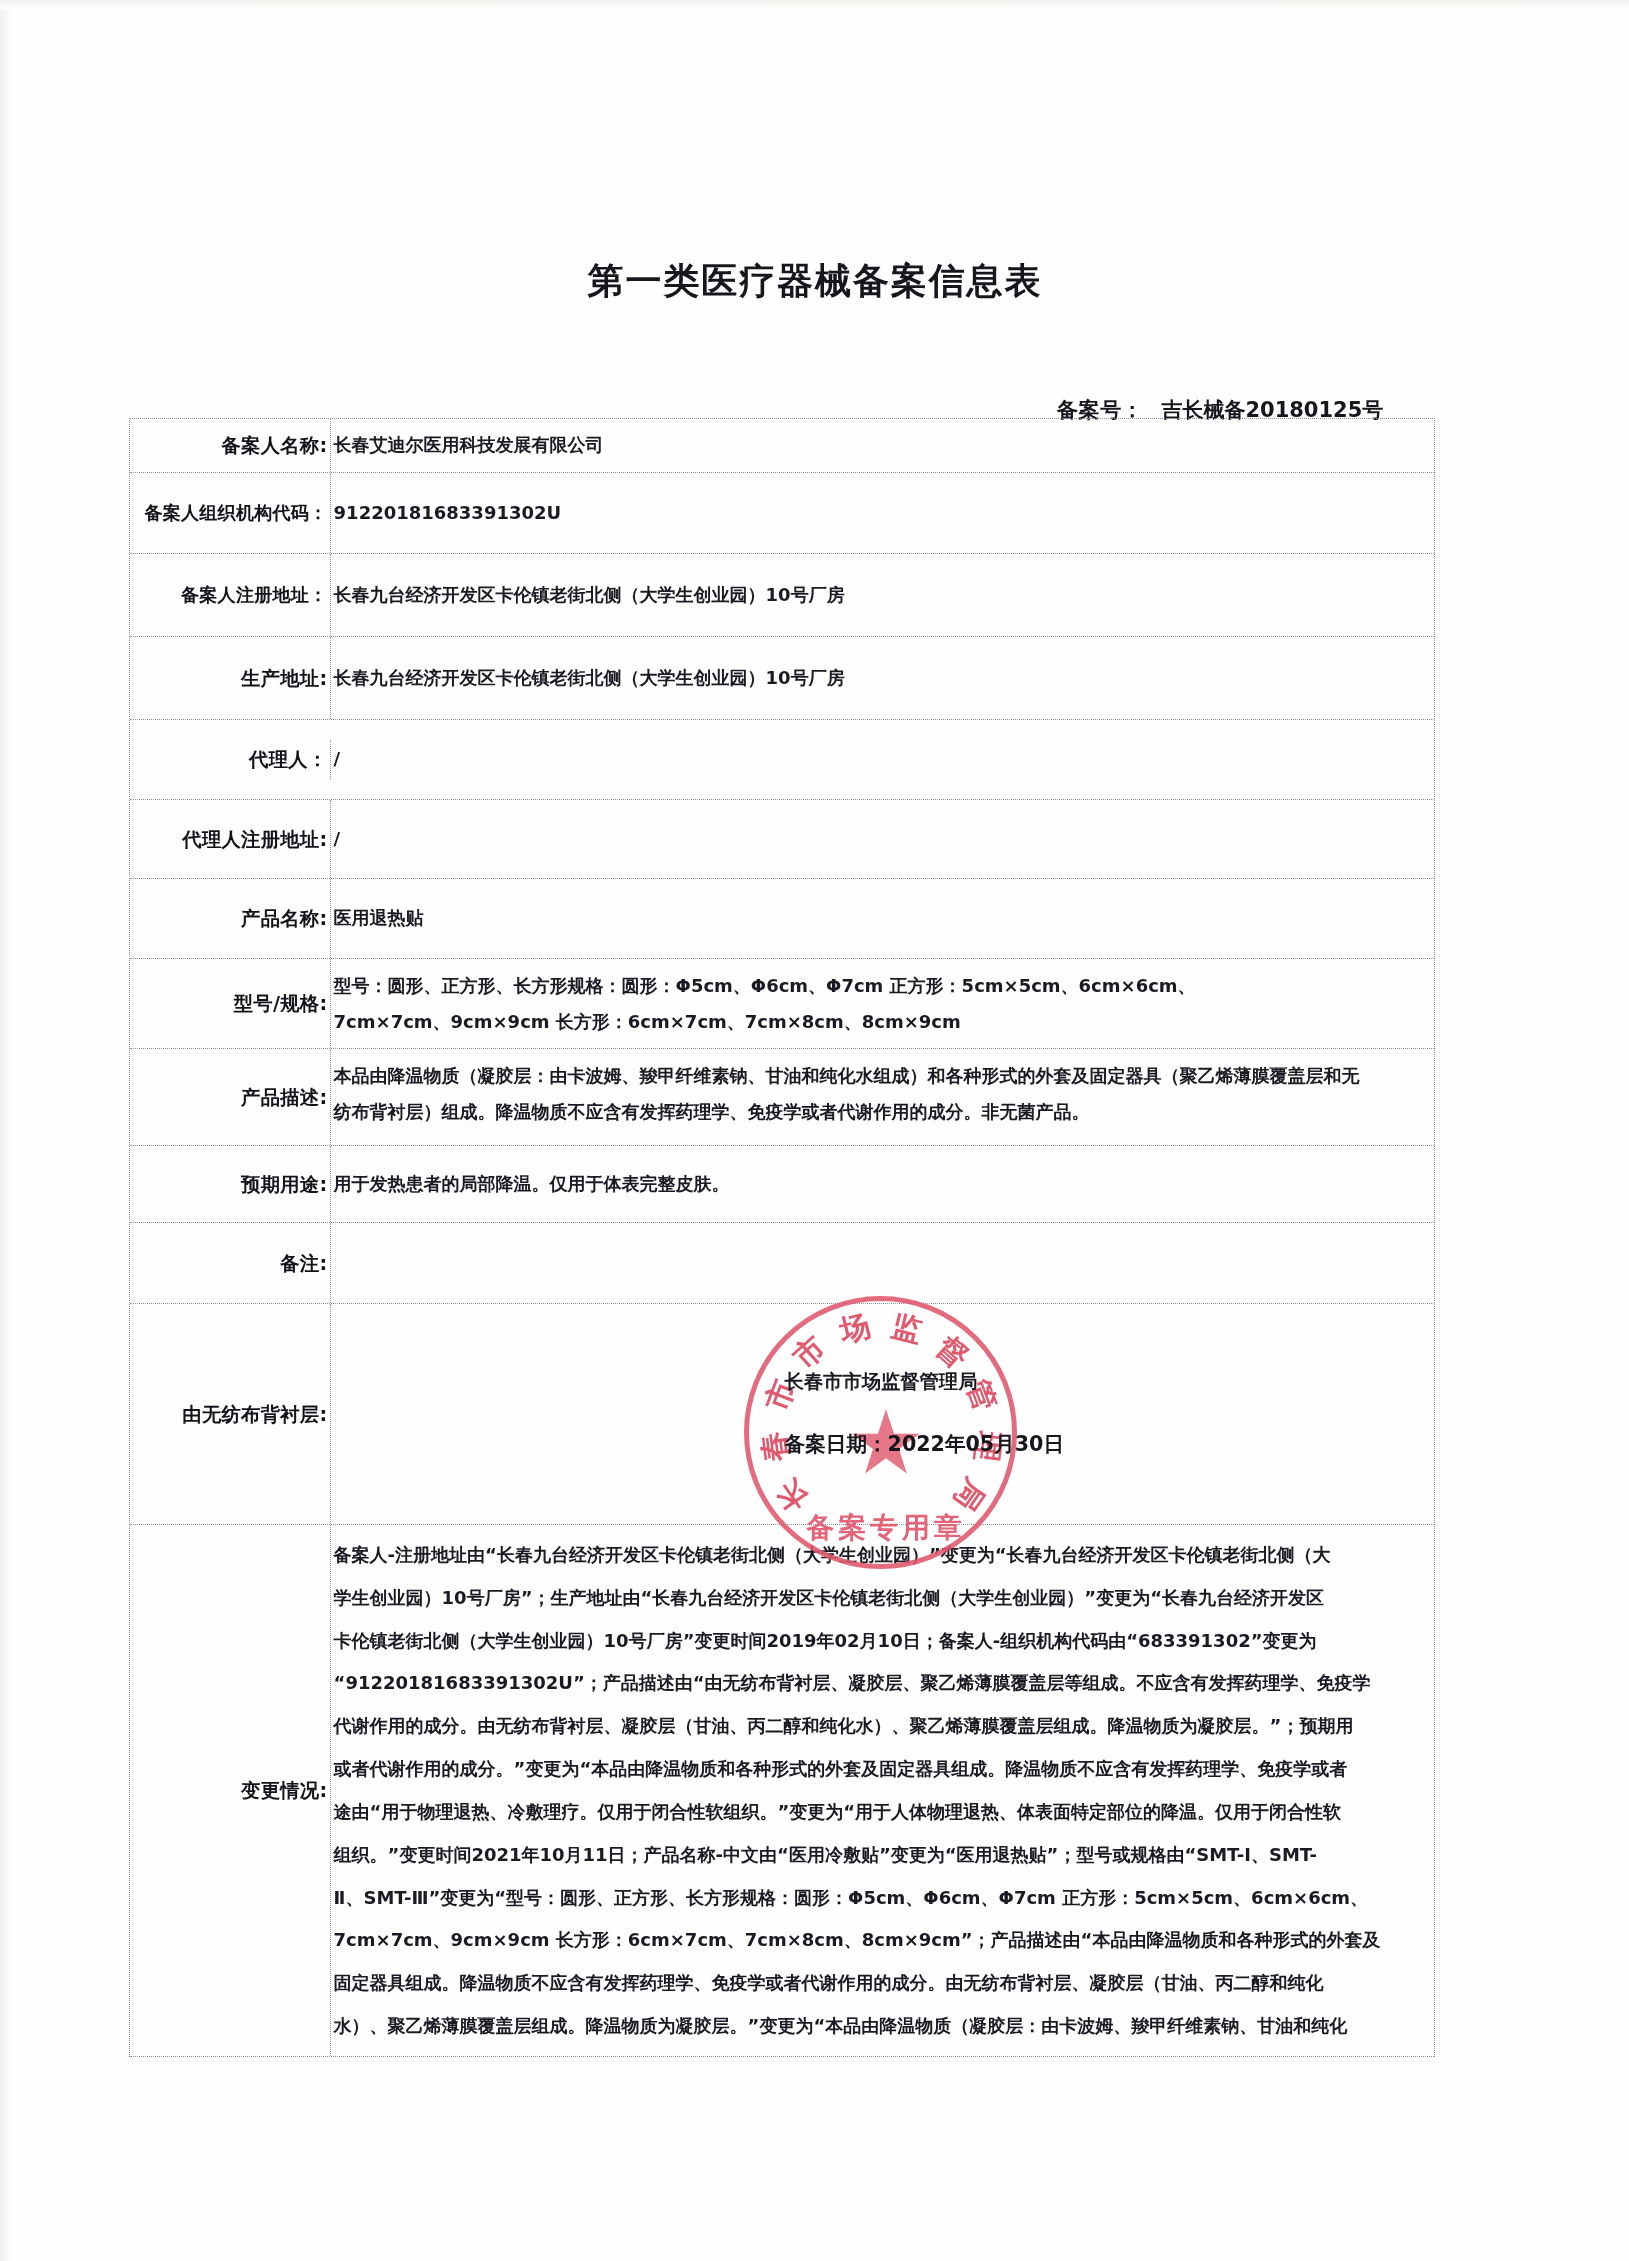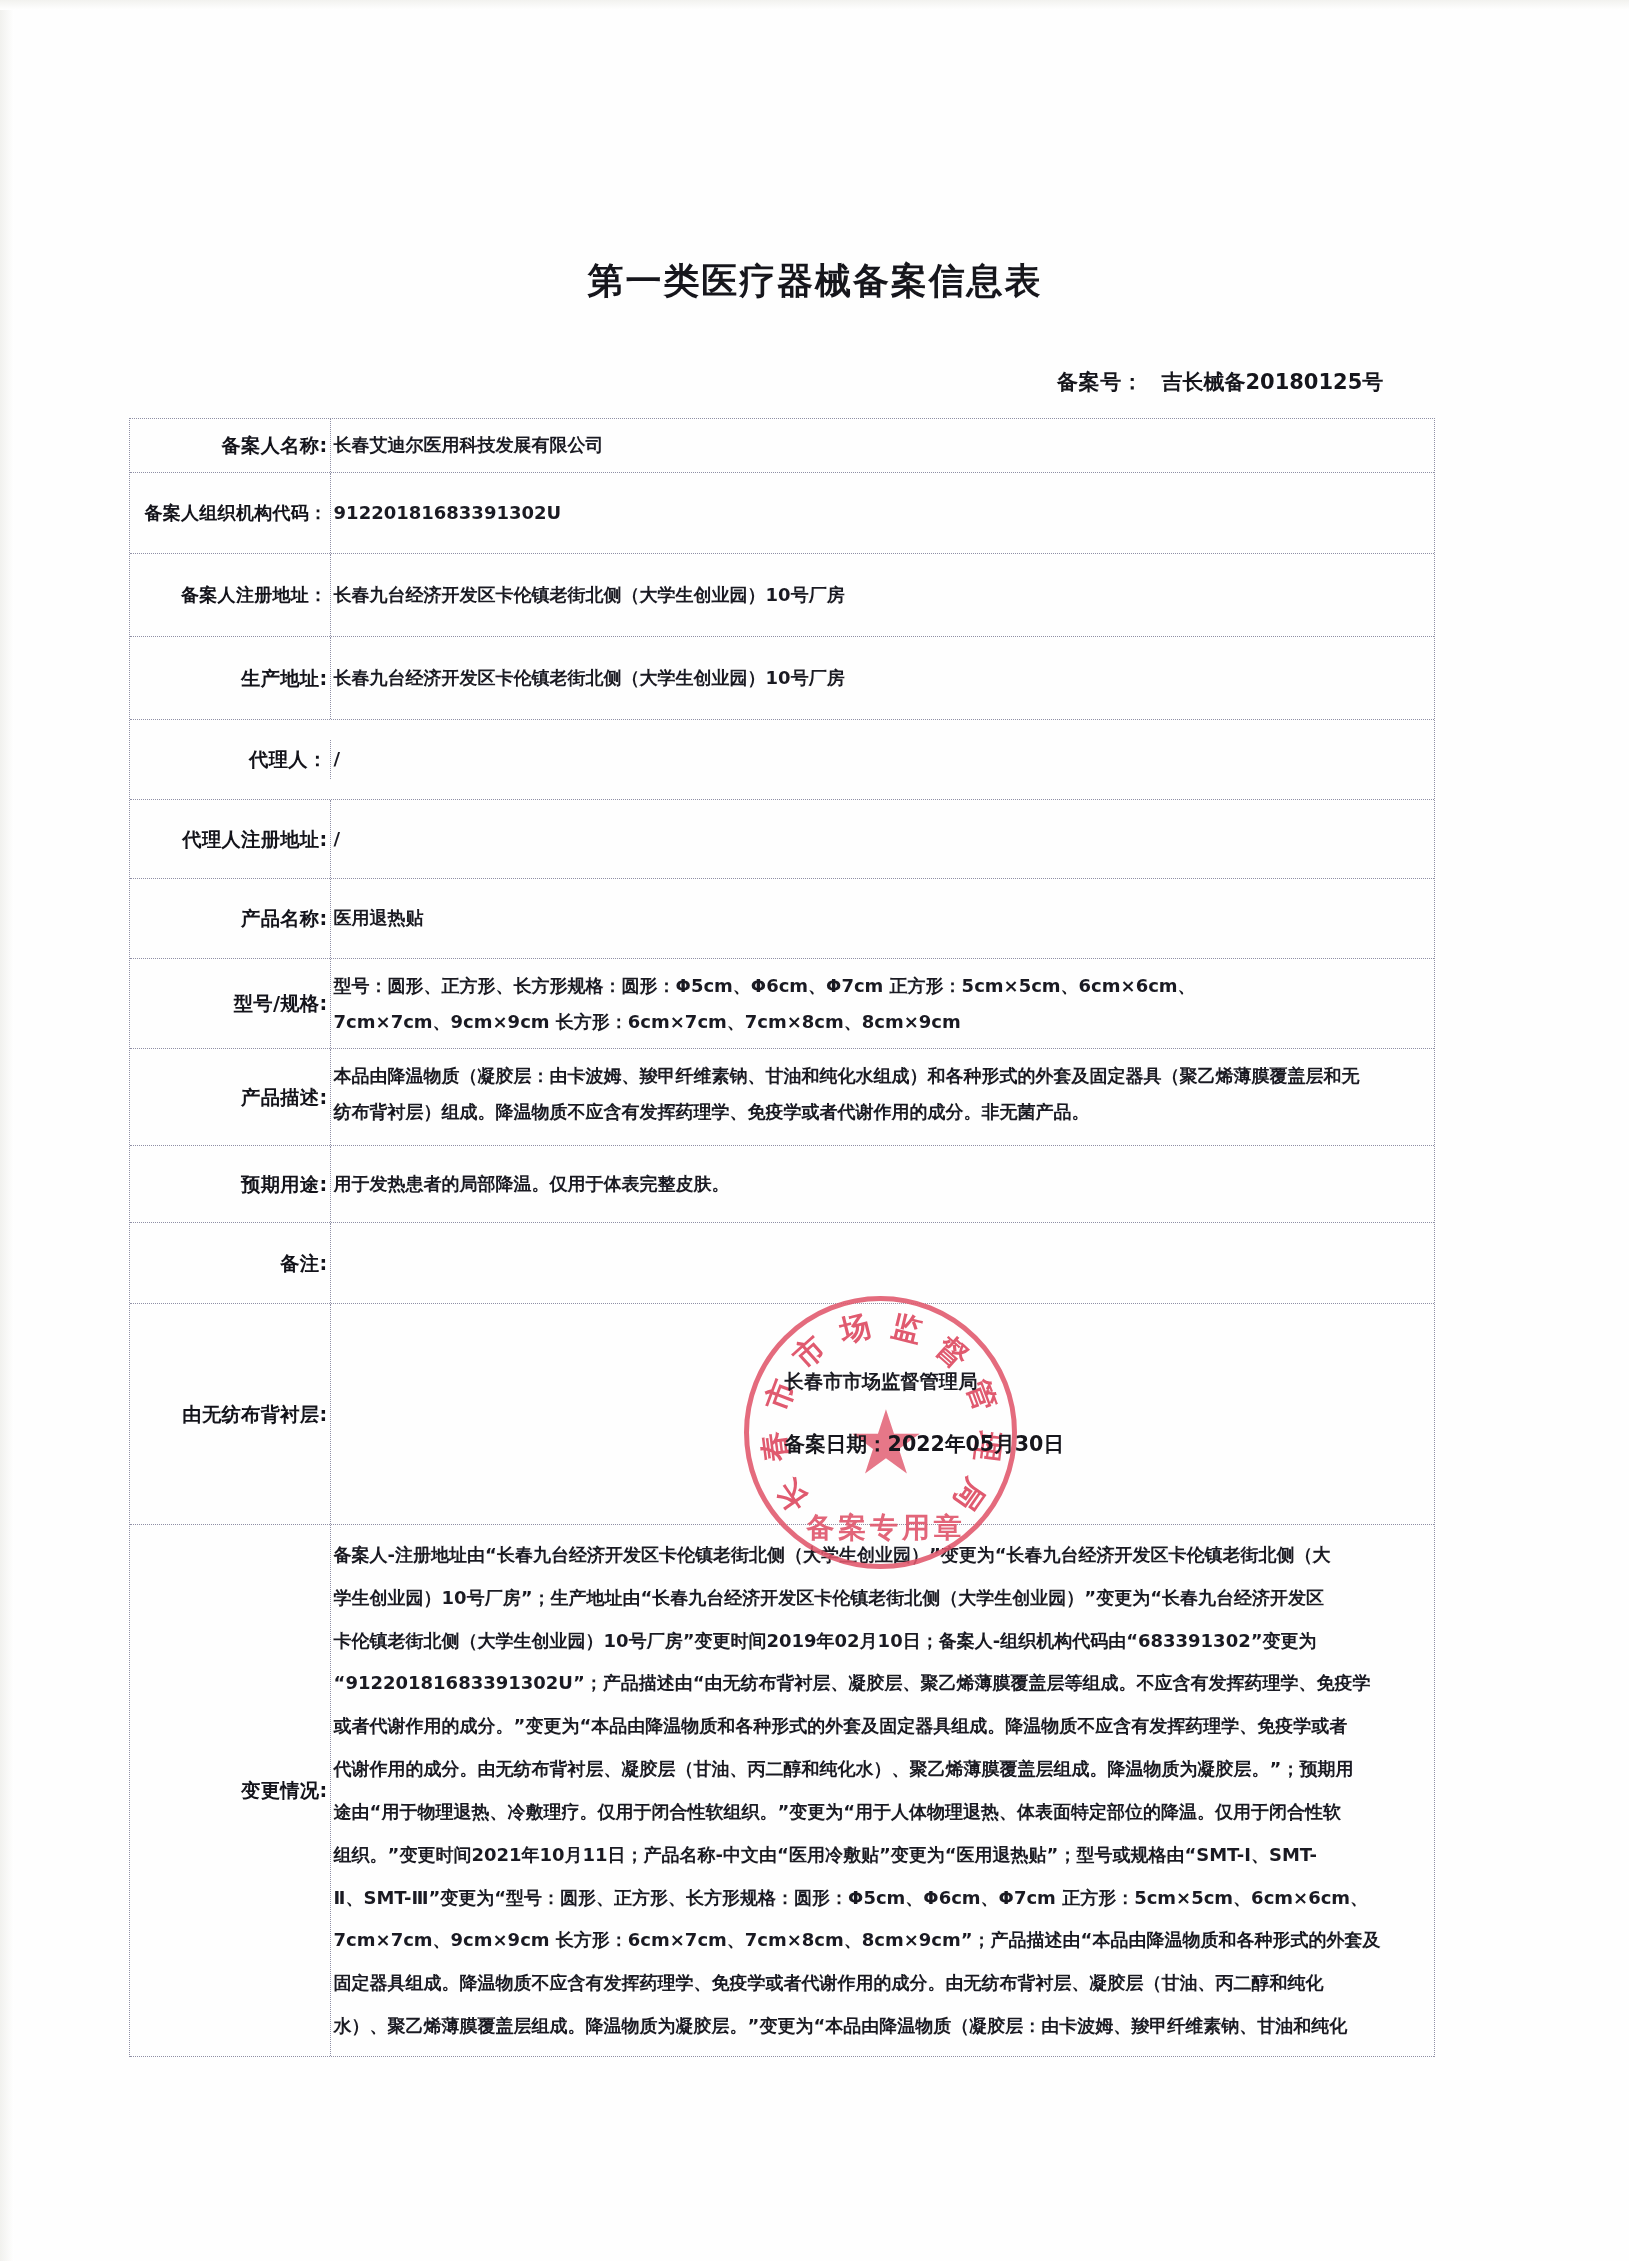--- a/index.html
+++ b/index.html
@@ -43,21 +43,21 @@
     font-size: 36px;
     font-weight: bold;
     letter-spacing: 1.9px;
     color: #16161c;
     font-family: "DejaVu Sans", "Liberation Sans", sans-serif;
   }
 
   .filing-no-row {
     position: absolute;
     left: 1057px;
-    top: 368px;
+    top: 396px;
     font-size: 21px;
     color: #16161c;
     white-space: nowrap;
     font-weight: bold;
   }
   .filing-no-label { letter-spacing: 0.6px; }
   .filing-no-value { margin-left: 18px; letter-spacing: 0px; }
 
   .table {
     position: absolute;
@@ -330,22 +330,22 @@
     </div>
 
     <div class="row row-change">
       <div class="cell-label">变更情况:</div>
       <div class="cell-value">
         <div class="change-text" id="change-lines">
             <span class="line">备案人-注册地址由“长春九台经济开发区卡伦镇老街北侧（大学生创业园）”变更为“长春九台经济开发区卡伦镇老街北侧（大</span>
             <span class="line">学生创业园）10号厂房”；生产地址由“长春九台经济开发区卡伦镇老街北侧（大学生创业园）”变更为“长春九台经济开发区</span>
             <span class="line">卡伦镇老街北侧（大学生创业园）10号厂房”变更时间2019年02月10日；备案人-组织机构代码由“683391302”变更为</span>
             <span class="line">“91220181683391302U”；产品描述由“由无纺布背衬层、凝胶层、聚乙烯薄膜覆盖层等组成。不应含有发挥药理学、免疫学</span>
+            <span class="line">代谢作用的成分。由无纺布背衬层、凝胶层（甘油、丙二醇和纯化水）、聚乙烯薄膜覆盖层组成。降温物质为凝胶层。”；预期用</span>
             <span class="line">或者代谢作用的成分。”变更为“本品由降温物质和各种形式的外套及固定器具组成。降温物质不应含有发挥药理学、免疫学或者</span>
-            <span class="line">代谢作用的成分。由无纺布背衬层、凝胶层（甘油、丙二醇和纯化水）、聚乙烯薄膜覆盖层组成。降温物质为凝胶层。”；预期用</span>
             <span class="line">途由“用于物理退热、冷敷理疗。仅用于闭合性软组织。”变更为“用于人体物理退热、体表面特定部位的降温。仅用于闭合性软</span>
             <span class="line">组织。”变更时间2021年10月11日；产品名称-中文由“医用冷敷贴”变更为“医用退热贴”；型号或规格由“SMT-Ⅰ、SMT-</span>
             <span class="line">Ⅱ、SMT-Ⅲ”变更为“型号：圆形、正方形、长方形规格：圆形：Φ5cm、Φ6cm、Φ7cm 正方形：5cm×5cm、6cm×6cm、</span>
             <span class="line">7cm×7cm、9cm×9cm 长方形：6cm×7cm、7cm×8cm、8cm×9cm”；产品描述由“本品由降温物质和各种形式的外套及</span>
             <span class="line">固定器具组成。降温物质不应含有发挥药理学、免疫学或者代谢作用的成分。由无纺布背衬层、凝胶层（甘油、丙二醇和纯化</span>
             <span class="line">水）、聚乙烯薄膜覆盖层组成。降温物质为凝胶层。”变更为“本品由降温物质（凝胶层：由卡波姆、羧甲纤维素钠、甘油和纯化</span>
           </div>
       </div>
     </div>
 

